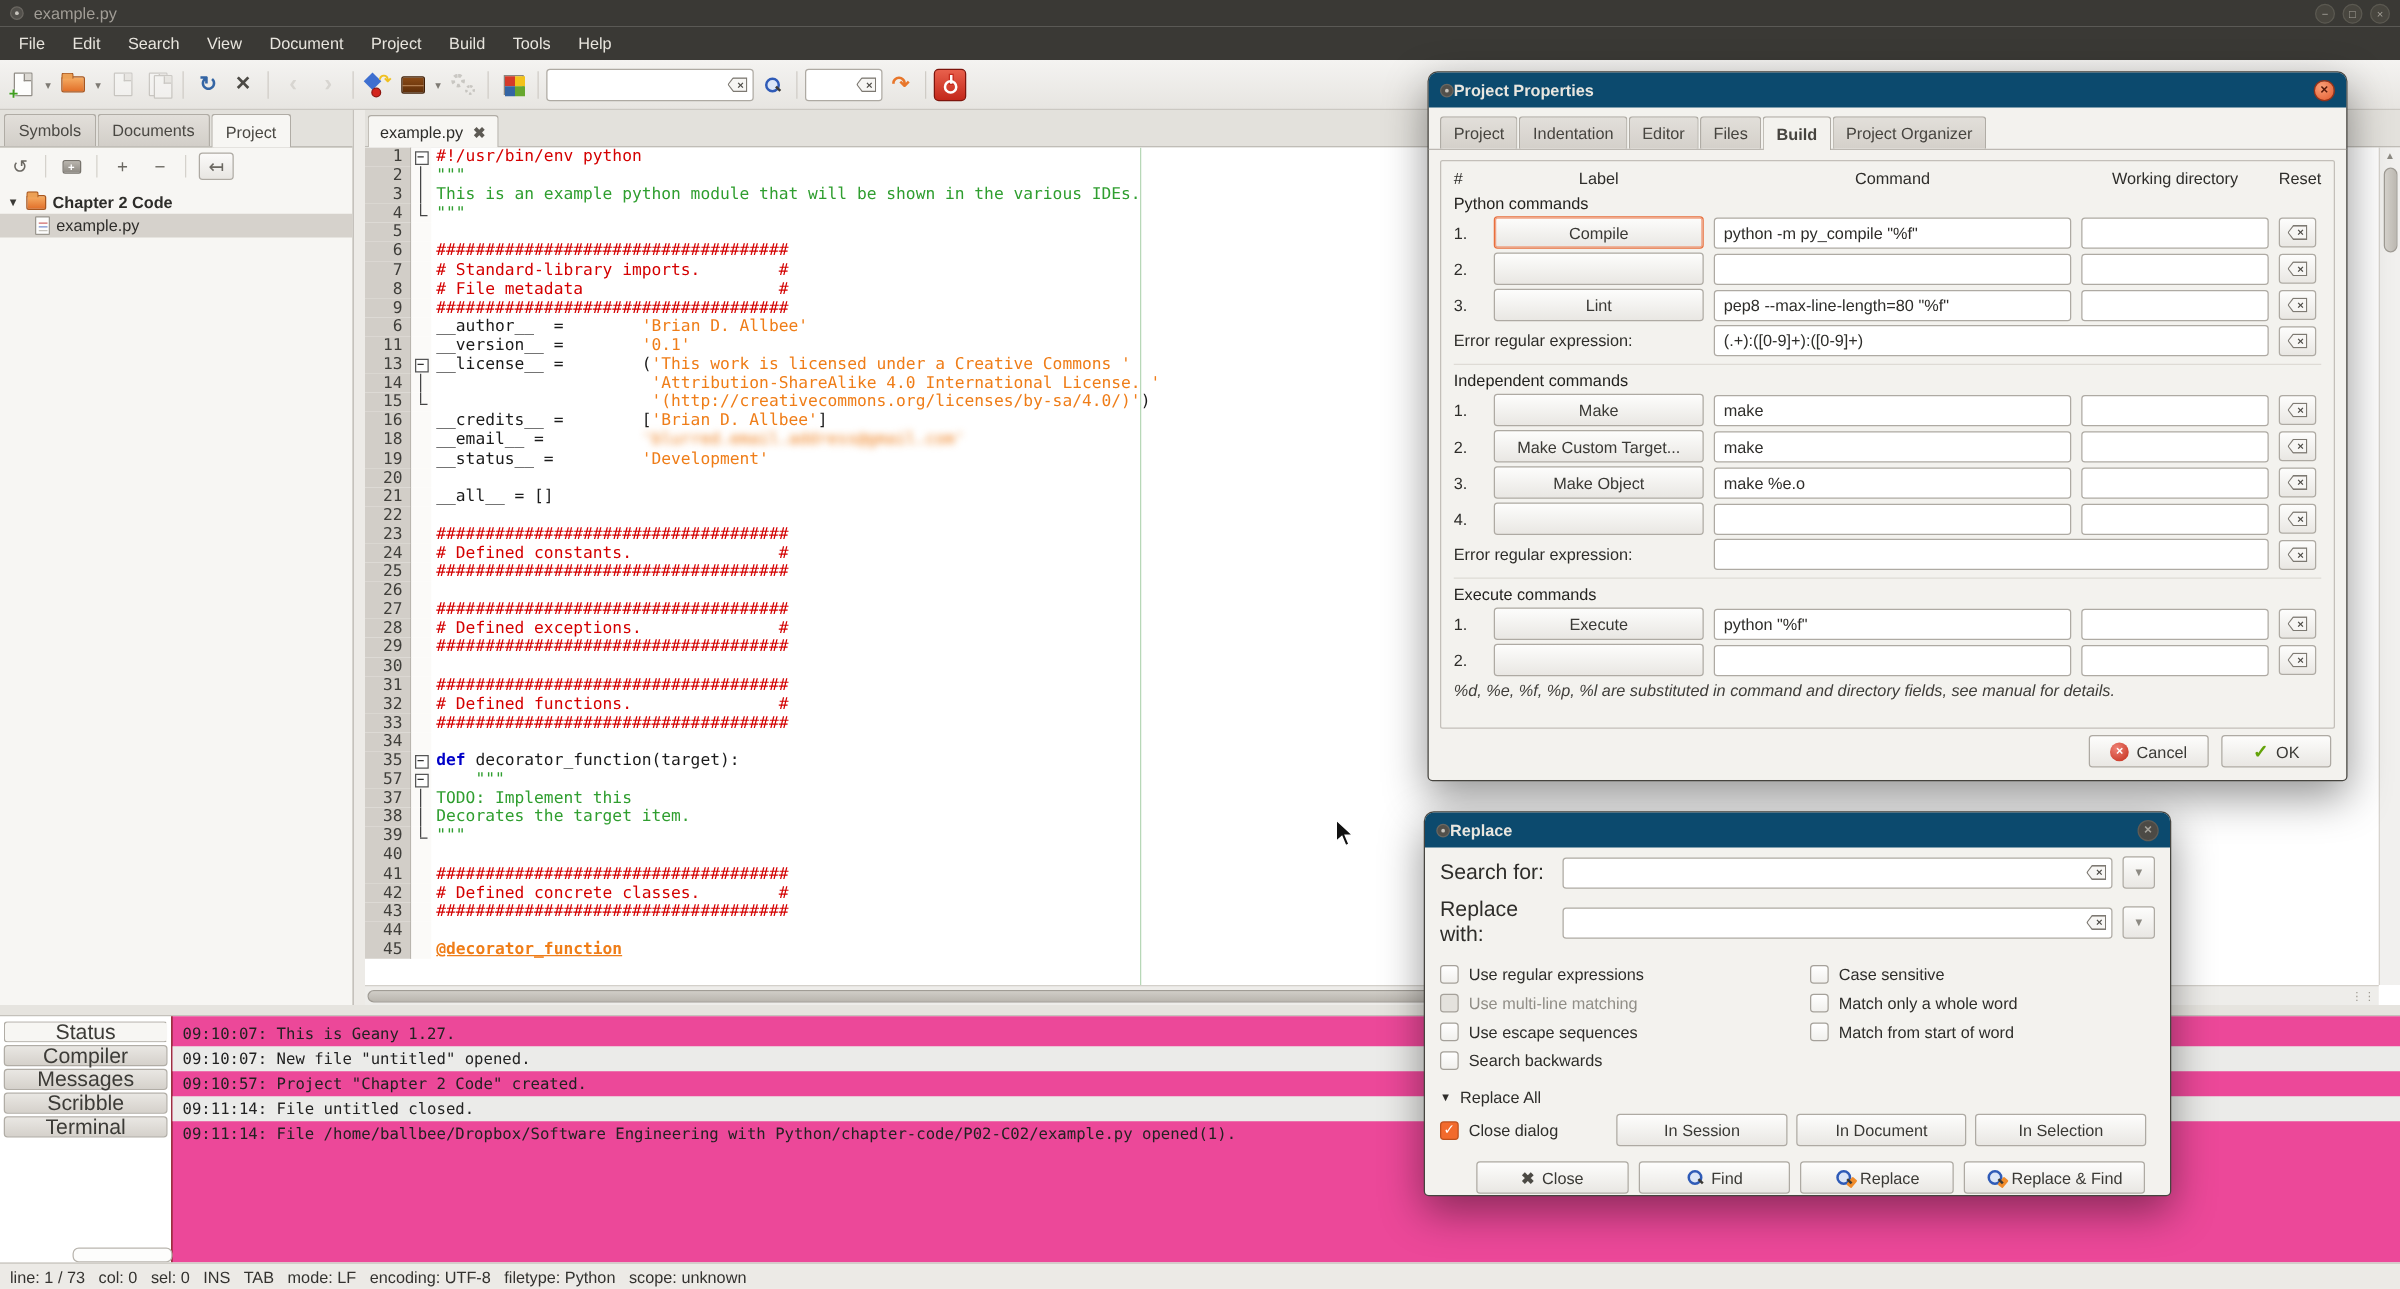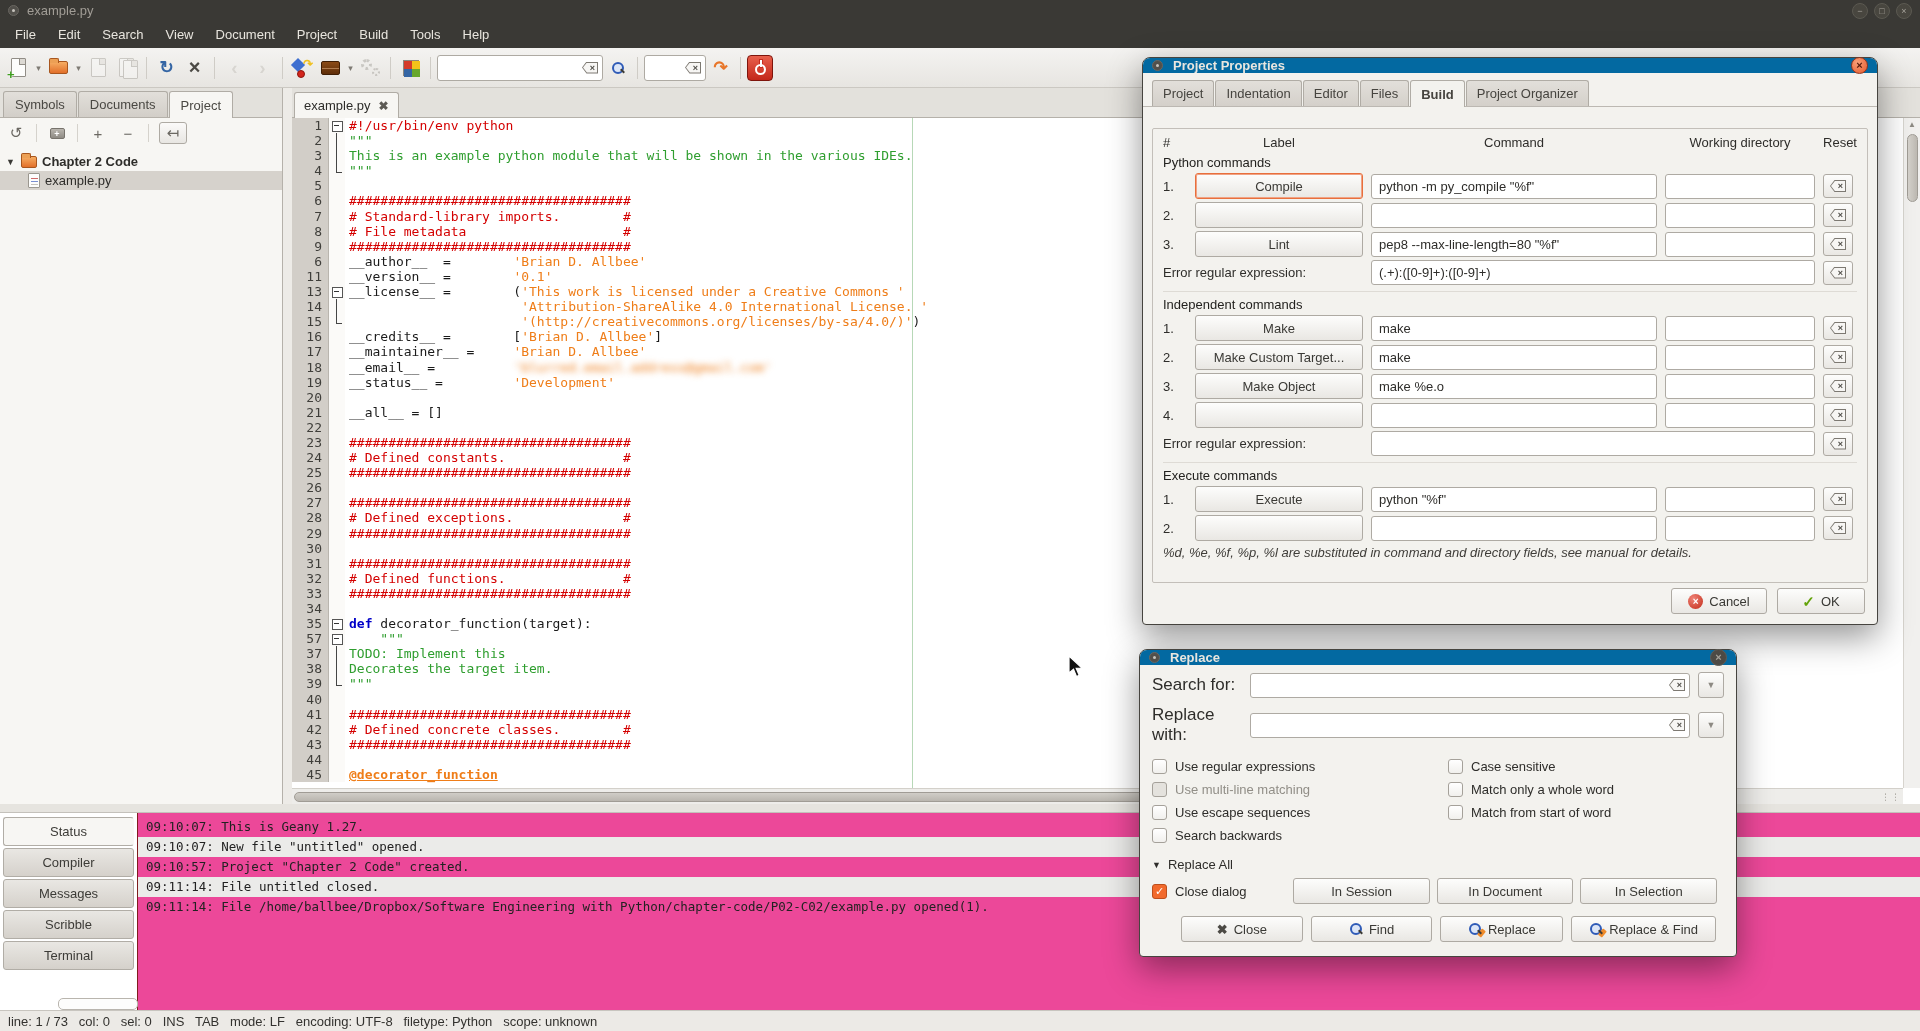--- a/index.html
+++ b/index.html
@@ -91,33 +91,33 @@
   .hthumb{height:10px;width:56%;background:linear-gradient(#d0cdc7,#bab6af);border:1px solid #a09c95;border-radius:5px}
   .grip{margin-left:auto;color:#9b978f;font-size:9px;letter-spacing:1px}
   #ed-vscroll{position:absolute;right:0;top:30px;bottom:16px;width:17px;background:#f1f0ee;border-left:1px solid #d7d4ce;display:flex;flex-direction:column;align-items:center;padding-top:2px}
   .vsarrow{color:#8d8a83;font-size:8px;height:12px}
   .vthumb{width:11px;height:68px;background:linear-gradient(90deg,#d6d3cd,#bcb8b1);border:1px solid #a09c95;border-radius:6px;margin-top:2px}
 
   
   #h-splitter{left:0;top:804px;width:1920px;height:8px;background:#e6e4df}
   #bottom-panel{left:0;top:812px;width:1920px;height:198px;background:#fff;border-top:1px solid #c4c1bb}
   #btabs{position:absolute;left:3px;top:4px;width:131px}
-  .btab{height:29px;margin-bottom:2px;background:linear-gradient(#e9e7e3,#d5d1cb);border:1px solid #b1ada6;border-radius:3px;display:flex;align-items:center;justify-content:center;font-size:13px;color:#3c3b37}
+  .btab{height:17px;margin-bottom:2px;background:linear-gradient(#e9e7e3,#d5d1cb);border:1px solid #b1ada6;border-radius:3px;display:flex;align-items:center;justify-content:center;font-size:17px;color:#3c3b37}
   .btab.active{background:#f7f6f3;border-right-color:#f7f6f3}
   #log-area{position:absolute;left:137px;top:0;right:0;bottom:0;border-left:1px solid #7f1d1d;background:#ec4899;padding-top:4px}
   .logrow{height:20px;line-height:20px;font-family:"DejaVu Sans Mono",monospace;font-size:12.5px;color:#222;padding-left:8px;white-space:pre}
   .logrow.stripe{background:#ebebe9}
   #panel-scroll{left:58px;top:998px;width:80px;height:12px;background:#fdfdfc;border:1px solid #b9b5ae;border-radius:5px}
 
   
   #statusbar{left:0;top:1010px;width:1920px;height:21px;background:#eceae6;border-top:1px solid #c8c5bf;font-size:13px;color:#33322f;display:flex;align-items:center;padding-left:8px;white-space:pre}
 
   
   .dialog{position:absolute;background:#f3f2ee;border:1px solid #46443f;border-radius:8px 8px 4px 4px;box-shadow:0 12px 34px rgba(0,0,0,.42)}
-  .dlg-title{height:15px;background:#0369a1;border-radius:7px 7px 0 0;display:flex;align-items:center;gap:10px;padding:0 9px;color:#e9e6df;font-size:13px;font-weight:bold}
+  .dlg-title{height:28px;background:#0c4a6e;border-radius:7px 7px 0 0;display:flex;align-items:center;padding:0 9px;color:#e9e6df;font-size:13px;font-weight:bold}
   .dlg-close{margin-left:auto;width:17px;height:17px;border-radius:50%;text-align:center;line-height:15px;font-size:11px;font-weight:bold}
   .close-orange{background:radial-gradient(circle at 35% 30%,#f9a078,#e45a2e);border:1px solid #93331a;color:#57190a}
   .close-grey{background:#4c4a45;border:1px solid #5f5c55;color:#a5a29a}
   .gbtn{background:linear-gradient(#fdfdfc,#e9e7e3);border:1px solid #aeaaa3;border-radius:3px;display:flex;align-items:center;justify-content:center;gap:6px;font-size:13px;color:#3a3935;height:26px}
   .gbtn.focused{border-color:#e86f3c;box-shadow:0 0 0 1px #f0a284 inset}
   .entry{height:25px;background:#fff;border:1px solid #aeaaa3;border-radius:3px;display:flex;align-items:center;padding:0 4px 0 7px;font-size:13px;color:#2e2d2a}
   .entry .val{flex:1;white-space:pre;overflow:hidden}
   
   #props-dlg{left:1142px;top:57px;width:736px;height:568px}
   .ptabs{display:flex;align-items:flex-end;padding:6px 9px 0;border-bottom:1px solid #bcb8b2;height:34px}
@@ -326,21 +326,20 @@
           <div class="ln"><span class="num">6</span><span class="fold "></span><span class="src"><span class="s-cm">####################################</span></span></div>
           <div class="ln"><span class="num">7</span><span class="fold "></span><span class="src"><span class="s-cm"># Standard-library imports.        #</span></span></div>
           <div class="ln"><span class="num">8</span><span class="fold "></span><span class="src"><span class="s-cm"># File metadata                    #</span></span></div>
           <div class="ln"><span class="num">9</span><span class="fold "></span><span class="src"><span class="s-cm">####################################</span></span></div>
           <div class="ln"><span class="num">6</span><span class="fold "></span><span class="src"><span class="s-def">__author__  =        </span><span class="s-str">'Brian D. Allbee'</span></span></div>
           <div class="ln"><span class="num">11</span><span class="fold "></span><span class="src"><span class="s-def">__version__ =        </span><span class="s-str">'0.1'</span></span></div>
           <div class="ln"><span class="num">13</span><span class="fold f-m"></span><span class="src"><span class="s-def">__license__ =        (</span><span class="s-str">'This work is licensed under a Creative Commons '</span></span></div>
           <div class="ln"><span class="num">14</span><span class="fold f-v"></span><span class="src"><span class="s-def">                      </span><span class="s-str">'Attribution-ShareAlike 4.0 International License. '</span></span></div>
           <div class="ln"><span class="num">15</span><span class="fold f-e"></span><span class="src"><span class="s-def">                      </span><span class="s-str">'(http://creativecommons.org/licenses/by-sa/4.0/)'</span><span class="s-def">)</span></span></div>
           <div class="ln"><span class="num">16</span><span class="fold "></span><span class="src"><span class="s-def">__credits__ =        [</span><span class="s-str">'Brian D. Allbee'</span><span class="s-def">]</span></span></div>
-          <div class="ln"><span class="num">17</span><span class="fold "></span><span class="src"><span class="s-def">__maintainer__ =     </span><span class="s-str">'Brian D. Allbee'</span></span></div>
           <div class="ln"><span class="num">18</span><span class="fold "></span><span class="src"><span class="s-def">__email__ =          </span><span class="s-blur">'blurred.email.address@gmail.com'</span></span></div>
           <div class="ln"><span class="num">19</span><span class="fold "></span><span class="src"><span class="s-def">__status__ =         </span><span class="s-str">'Development'</span></span></div>
           <div class="ln"><span class="num">20</span><span class="fold "></span><span class="src"></span></div>
           <div class="ln"><span class="num">21</span><span class="fold "></span><span class="src"><span class="s-def">__all__ = []</span></span></div>
           <div class="ln"><span class="num">22</span><span class="fold "></span><span class="src"></span></div>
           <div class="ln"><span class="num">23</span><span class="fold "></span><span class="src"><span class="s-cm">####################################</span></span></div>
           <div class="ln"><span class="num">24</span><span class="fold "></span><span class="src"><span class="s-cm"># Defined constants.               #</span></span></div>
           <div class="ln"><span class="num">25</span><span class="fold "></span><span class="src"><span class="s-cm">####################################</span></span></div>
           <div class="ln"><span class="num">26</span><span class="fold "></span><span class="src"></span></div>
           <div class="ln"><span class="num">27</span><span class="fold "></span><span class="src"><span class="s-cm">####################################</span></span></div>

